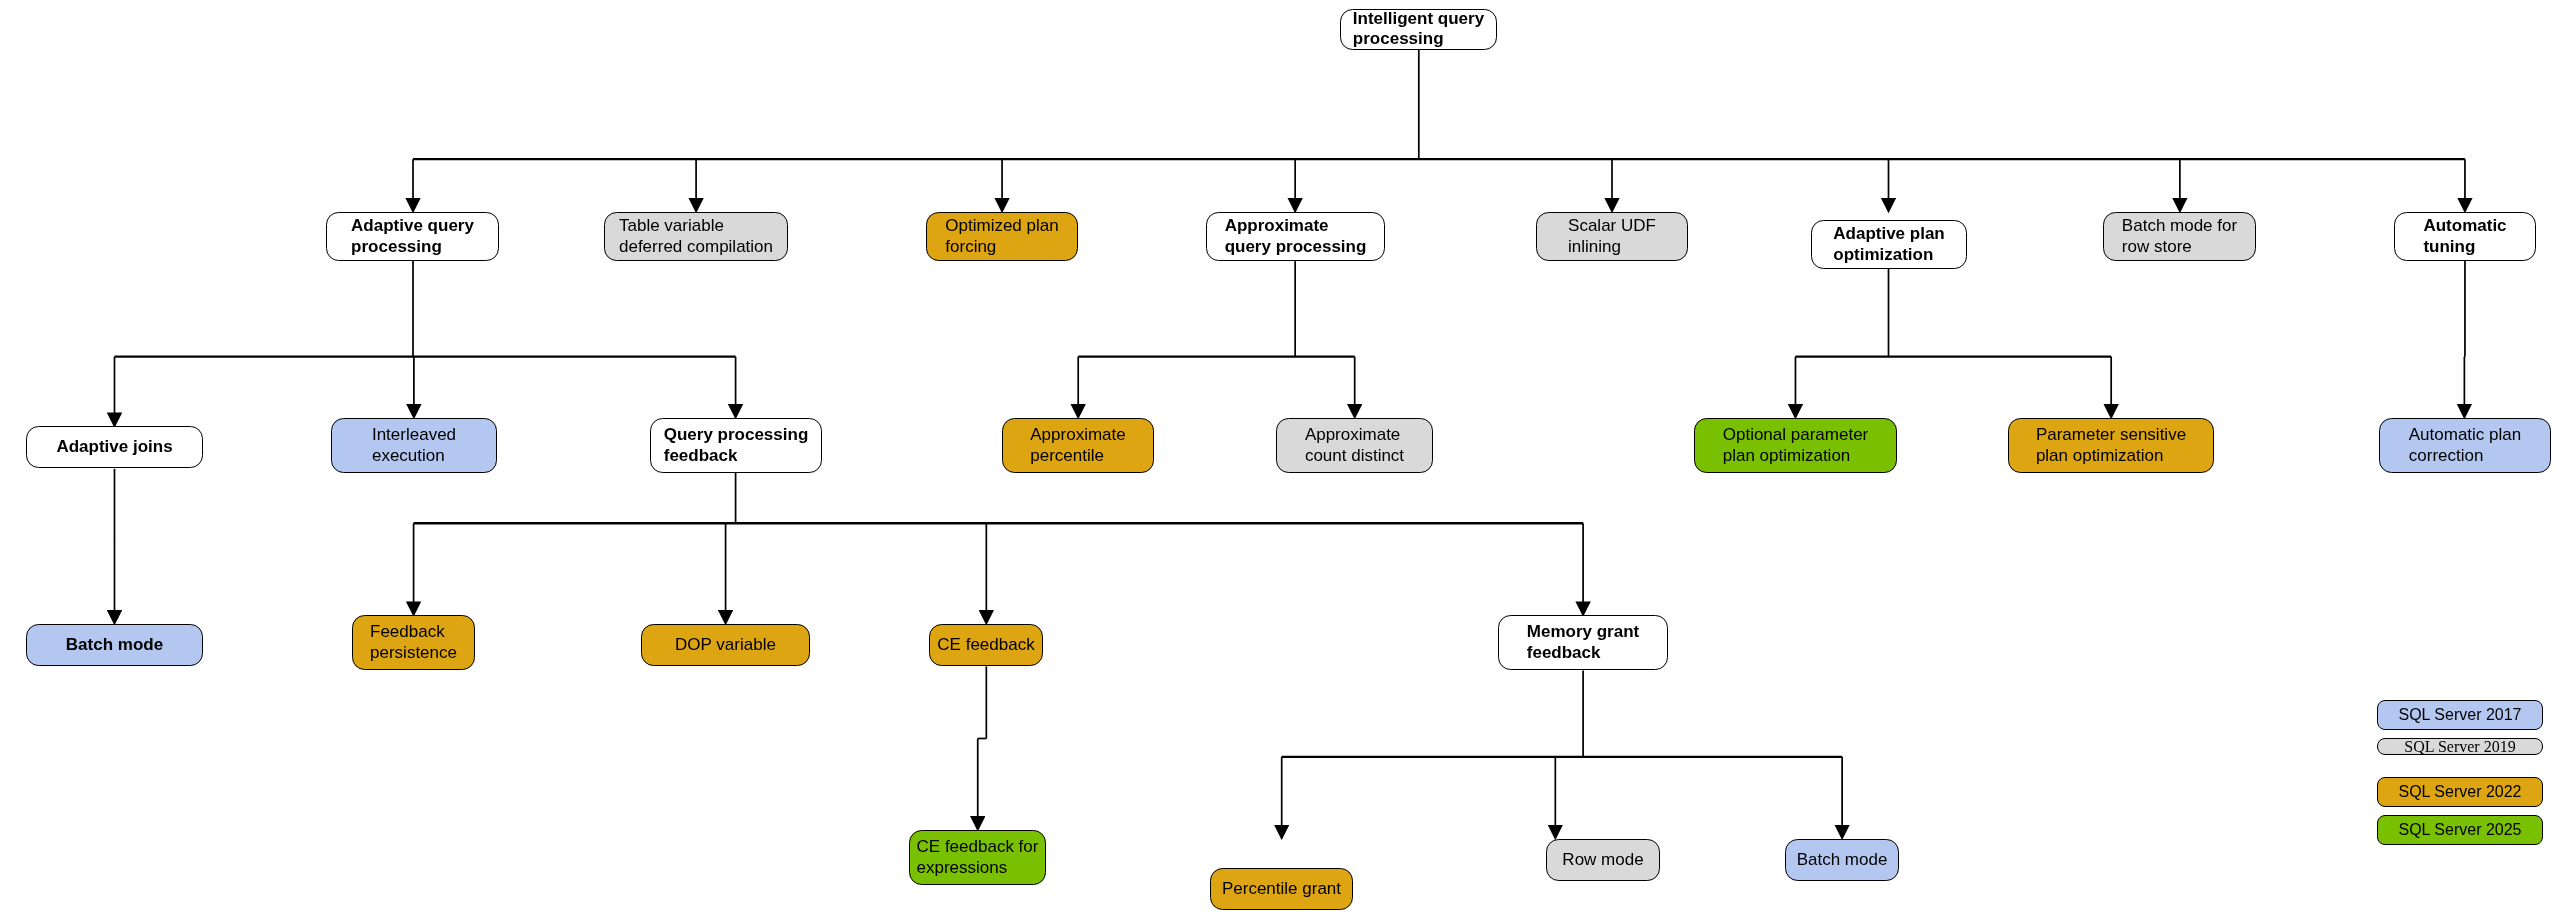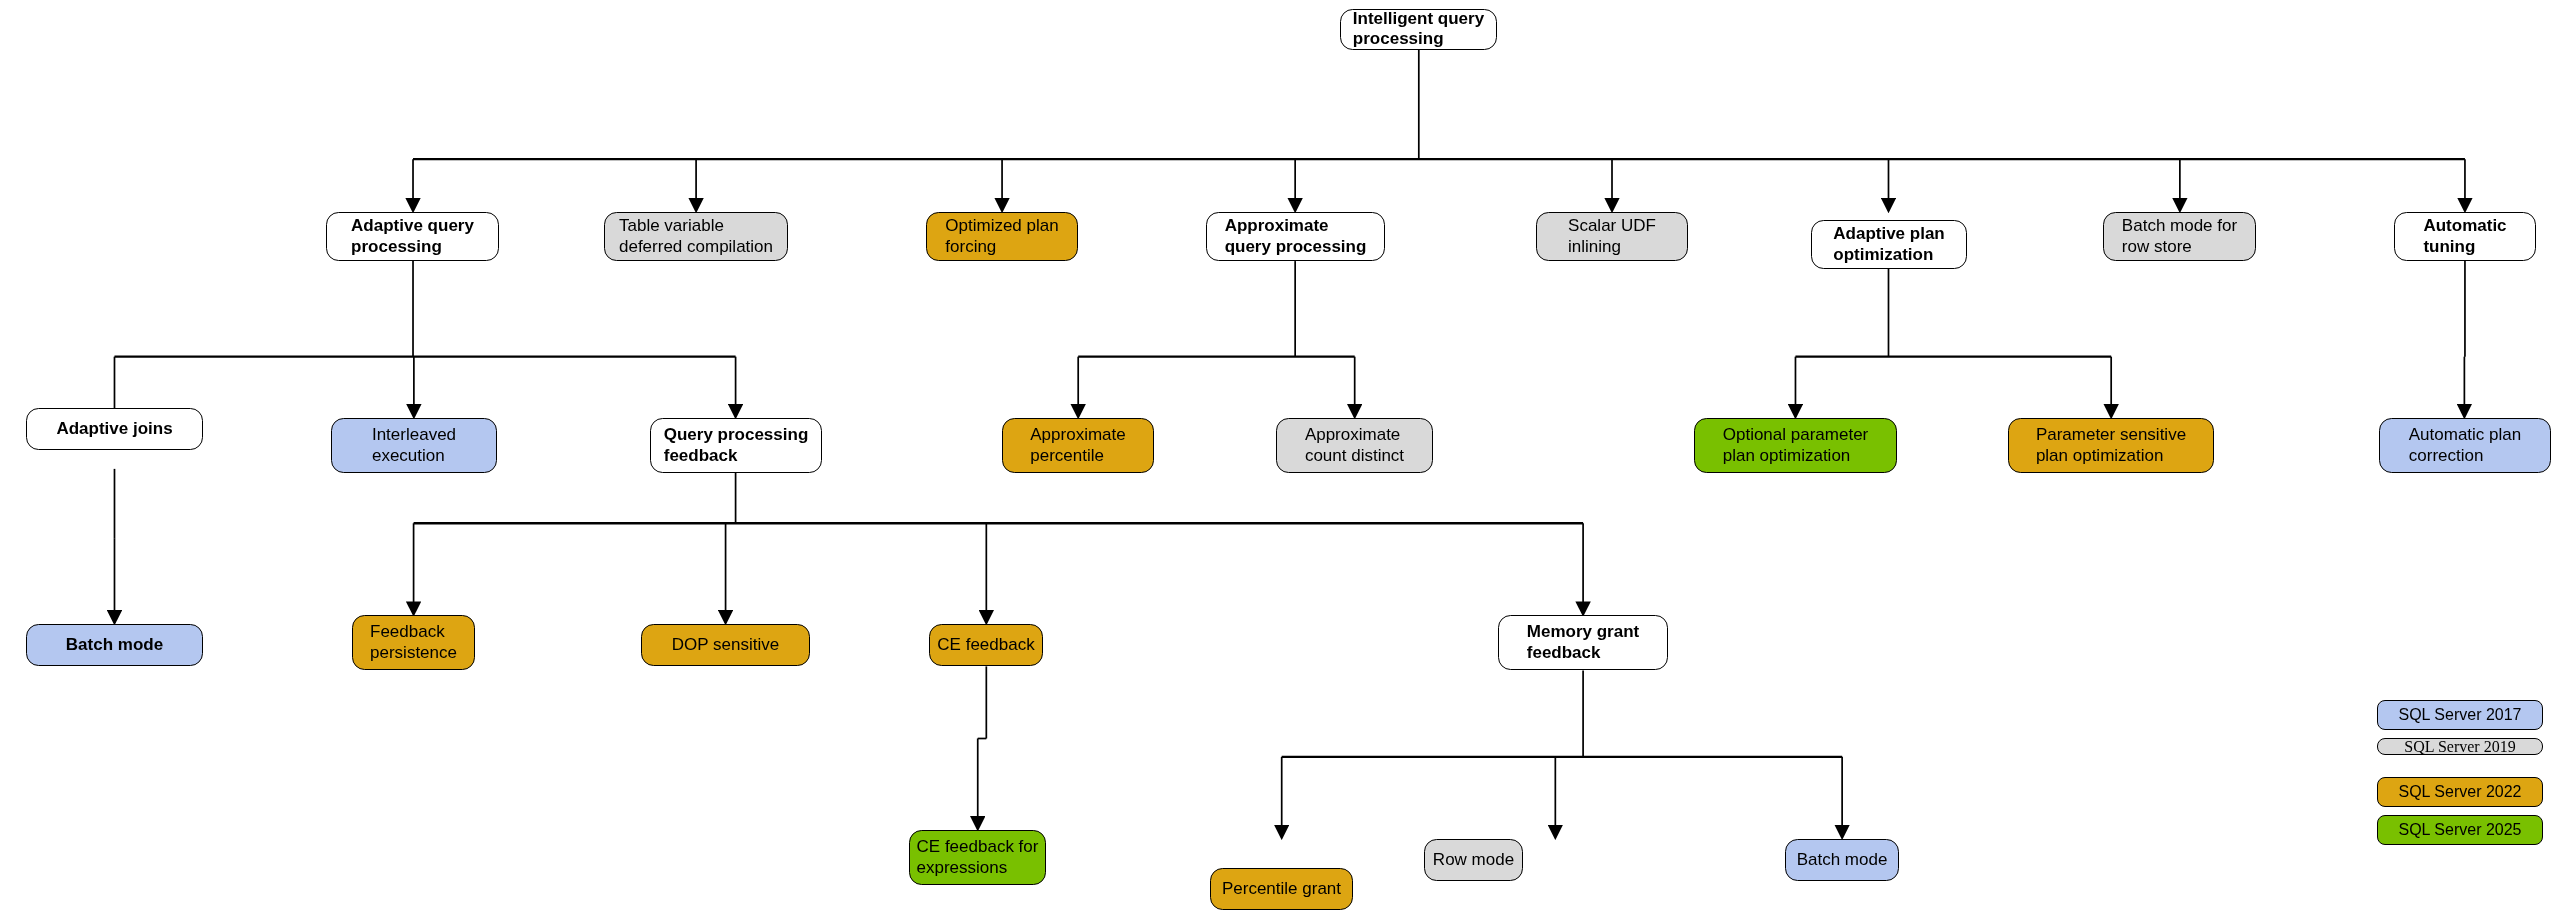--- a/index.html
+++ b/index.html
@@ -118,46 +118,46 @@
       <div class="node bold" style="left: 1206px; top: 212px; width: 179px; height: 49px; background: rgb(255, 255, 255); border-color: rgb(0, 0, 0); color: rgb(0, 0, 0);">Approximate
 query processing</div>
       <div class="node" style="left: 1536px; top: 212px; width: 152px; height: 49px; background: rgb(217, 217, 217); border-color: rgb(0, 0, 0); color: rgb(0, 0, 0);">Scalar UDF
 inlining</div>
       <div class="node bold" style="left: 1811px; top: 212px; width: 156px; height: 49px; background: rgb(255, 255, 255); border-color: rgb(0, 0, 0); color: rgb(0, 0, 0); margin-top: 8px;">Adaptive plan
 optimization</div>
       <div class="node" style="left: 2103px; top: 212px; width: 153px; height: 49px; background: rgb(217, 217, 217); border-color: rgb(0, 0, 0); color: rgb(0, 0, 0);">Batch mode for
 row store</div>
       <div class="node bold" style="left: 2394px; top: 212px; width: 142px; height: 49px; background: rgb(255, 255, 255); border-color: rgb(0, 0, 0); color: rgb(0, 0, 0);">Automatic
 tuning</div>
-      <div class="node bold" style="left: 26px; top: 408px; width: 177px; height: 42px; background: rgb(255, 255, 255); border-color: rgb(0, 0, 0); color: rgb(0, 0, 0);">Adaptive joins</div>
+      <div class="node bold" style="left: 26px; top: 426px; width: 177px; height: 42px; background: rgb(255, 255, 255); border-color: rgb(0, 0, 0); color: rgb(0, 0, 0);">Adaptive joins</div>
       <div class="node" style="left: 331px; top: 418px; width: 166px; height: 55px; background: rgb(180, 199, 240); border-color: rgb(0, 0, 0); color: rgb(0, 0, 0);">Interleaved
 execution</div>
       <div class="node bold" style="left: 650px; top: 418px; width: 172px; height: 55px; background: rgb(255, 255, 255); border-color: rgb(0, 0, 0); color: rgb(0, 0, 0);">Query processing
 feedback</div>
       <div class="node" style="left: 1002px; top: 418px; width: 152px; height: 55px; background: rgb(221, 165, 18); border-color: rgb(0, 0, 0); color: rgb(0, 0, 0);">Approximate
 percentile</div>
       <div class="node" style="left: 1276px; top: 418px; width: 157px; height: 55px; background: rgb(217, 217, 217); border-color: rgb(0, 0, 0); color: rgb(0, 0, 0);">Approximate
 count distinct</div>
       <div class="node" style="left: 1694px; top: 418px; width: 203px; height: 55px; background: rgb(121, 192, 0); border-color: rgb(0, 0, 0); color: rgb(0, 0, 0);">Optional parameter
 plan optimization</div>
       <div class="node" style="left: 2008px; top: 418px; width: 206px; height: 55px; background: rgb(221, 165, 18); border-color: rgb(0, 0, 0); color: rgb(0, 0, 0);">Parameter sensitive
 plan optimization</div>
       <div class="node" style="left: 2379px; top: 418px; width: 172px; height: 55px; background: rgb(180, 199, 240); border-color: rgb(0, 0, 0); color: rgb(0, 0, 0);">Automatic plan
 correction</div>
       <div class="node bold" style="left: 26px; top: 624px; width: 177px; height: 42px; background: rgb(180, 199, 240); border-color: rgb(0, 0, 0); color: rgb(0, 0, 0);">Batch mode</div>
       <div class="node" style="left: 352px; top: 615px; width: 123px; height: 55px; background: rgb(221, 165, 18); border-color: rgb(0, 0, 0); color: rgb(0, 0, 0);">Feedback
 persistence</div>
-      <div class="node" style="left: 641px; top: 624px; width: 169px; height: 42px; background: rgb(221, 165, 18); border-color: rgb(0, 0, 0); color: rgb(0, 0, 0);">DOP sensitive</div>
+      <div class="node" style="left: 641px; top: 624px; width: 169px; height: 42px; background: rgb(221, 165, 18); border-color: rgb(0, 0, 0); color: rgb(0, 0, 0);">DOP variable</div>
       <div class="node" style="left: 929px; top: 624px; width: 114px; height: 42px; background: rgb(221, 165, 18); border-color: rgb(0, 0, 0); color: rgb(0, 0, 0);">CE feedback</div>
       <div class="node bold" style="left: 1498px; top: 615px; width: 170px; height: 55px; background: rgb(255, 255, 255); border-color: rgb(0, 0, 0); color: rgb(0, 0, 0);">Memory grant
 feedback</div>
       <div class="node" style="left: 909px; top: 830px; width: 137px; height: 55px; background: rgb(121, 192, 0); border-color: rgb(0, 0, 0); color: rgb(0, 0, 0);">CE feedback for
 expressions</div>
       <div class="node" style="left: 1210px; top: 839px; width: 143px; height: 42px; background: rgb(221, 165, 18); border-color: rgb(0, 0, 0); color: rgb(0, 0, 0); margin-top: 29px;">Percentile grant</div>
-      <div class="node" style="left: 1424px; top: 839px; width: 99px; height: 42px; background: rgb(217, 217, 217); border-color: rgb(0, 0, 0); color: rgb(0, 0, 0);">Row mode</div>
+      <div class="node" style="left: 1546px; top: 839px; width: 114px; height: 42px; background: rgb(217, 217, 217); border-color: rgb(0, 0, 0); color: rgb(0, 0, 0);">Row mode</div>
       <div class="node" style="left: 1785px; top: 839px; width: 114px; height: 42px; background: rgb(180, 199, 240); border-color: rgb(0, 0, 0); color: rgb(0, 0, 0);">Batch mode</div>
     </div>
   <div id="legend">
       <div class="legend-item" style="left: 2377px; top: 700px; width: 166px; height: 30px; background: rgb(180, 199, 240);">SQL Server 2017</div>
       <div class="legend-item" style="left: 2377px; top: 738px; width: 166px; height: 17px; background: rgb(217, 217, 217); font-family: Liberation Serif, serif;">SQL Server 2019</div>
       <div class="legend-item" style="left: 2377px; top: 777px; width: 166px; height: 30px; background: rgb(221, 165, 18);">SQL Server 2022</div>
       <div class="legend-item" style="left: 2377px; top: 815px; width: 166px; height: 30px; background: rgb(121, 192, 0);">SQL Server 2025</div>
     </div>
 </div>
 

